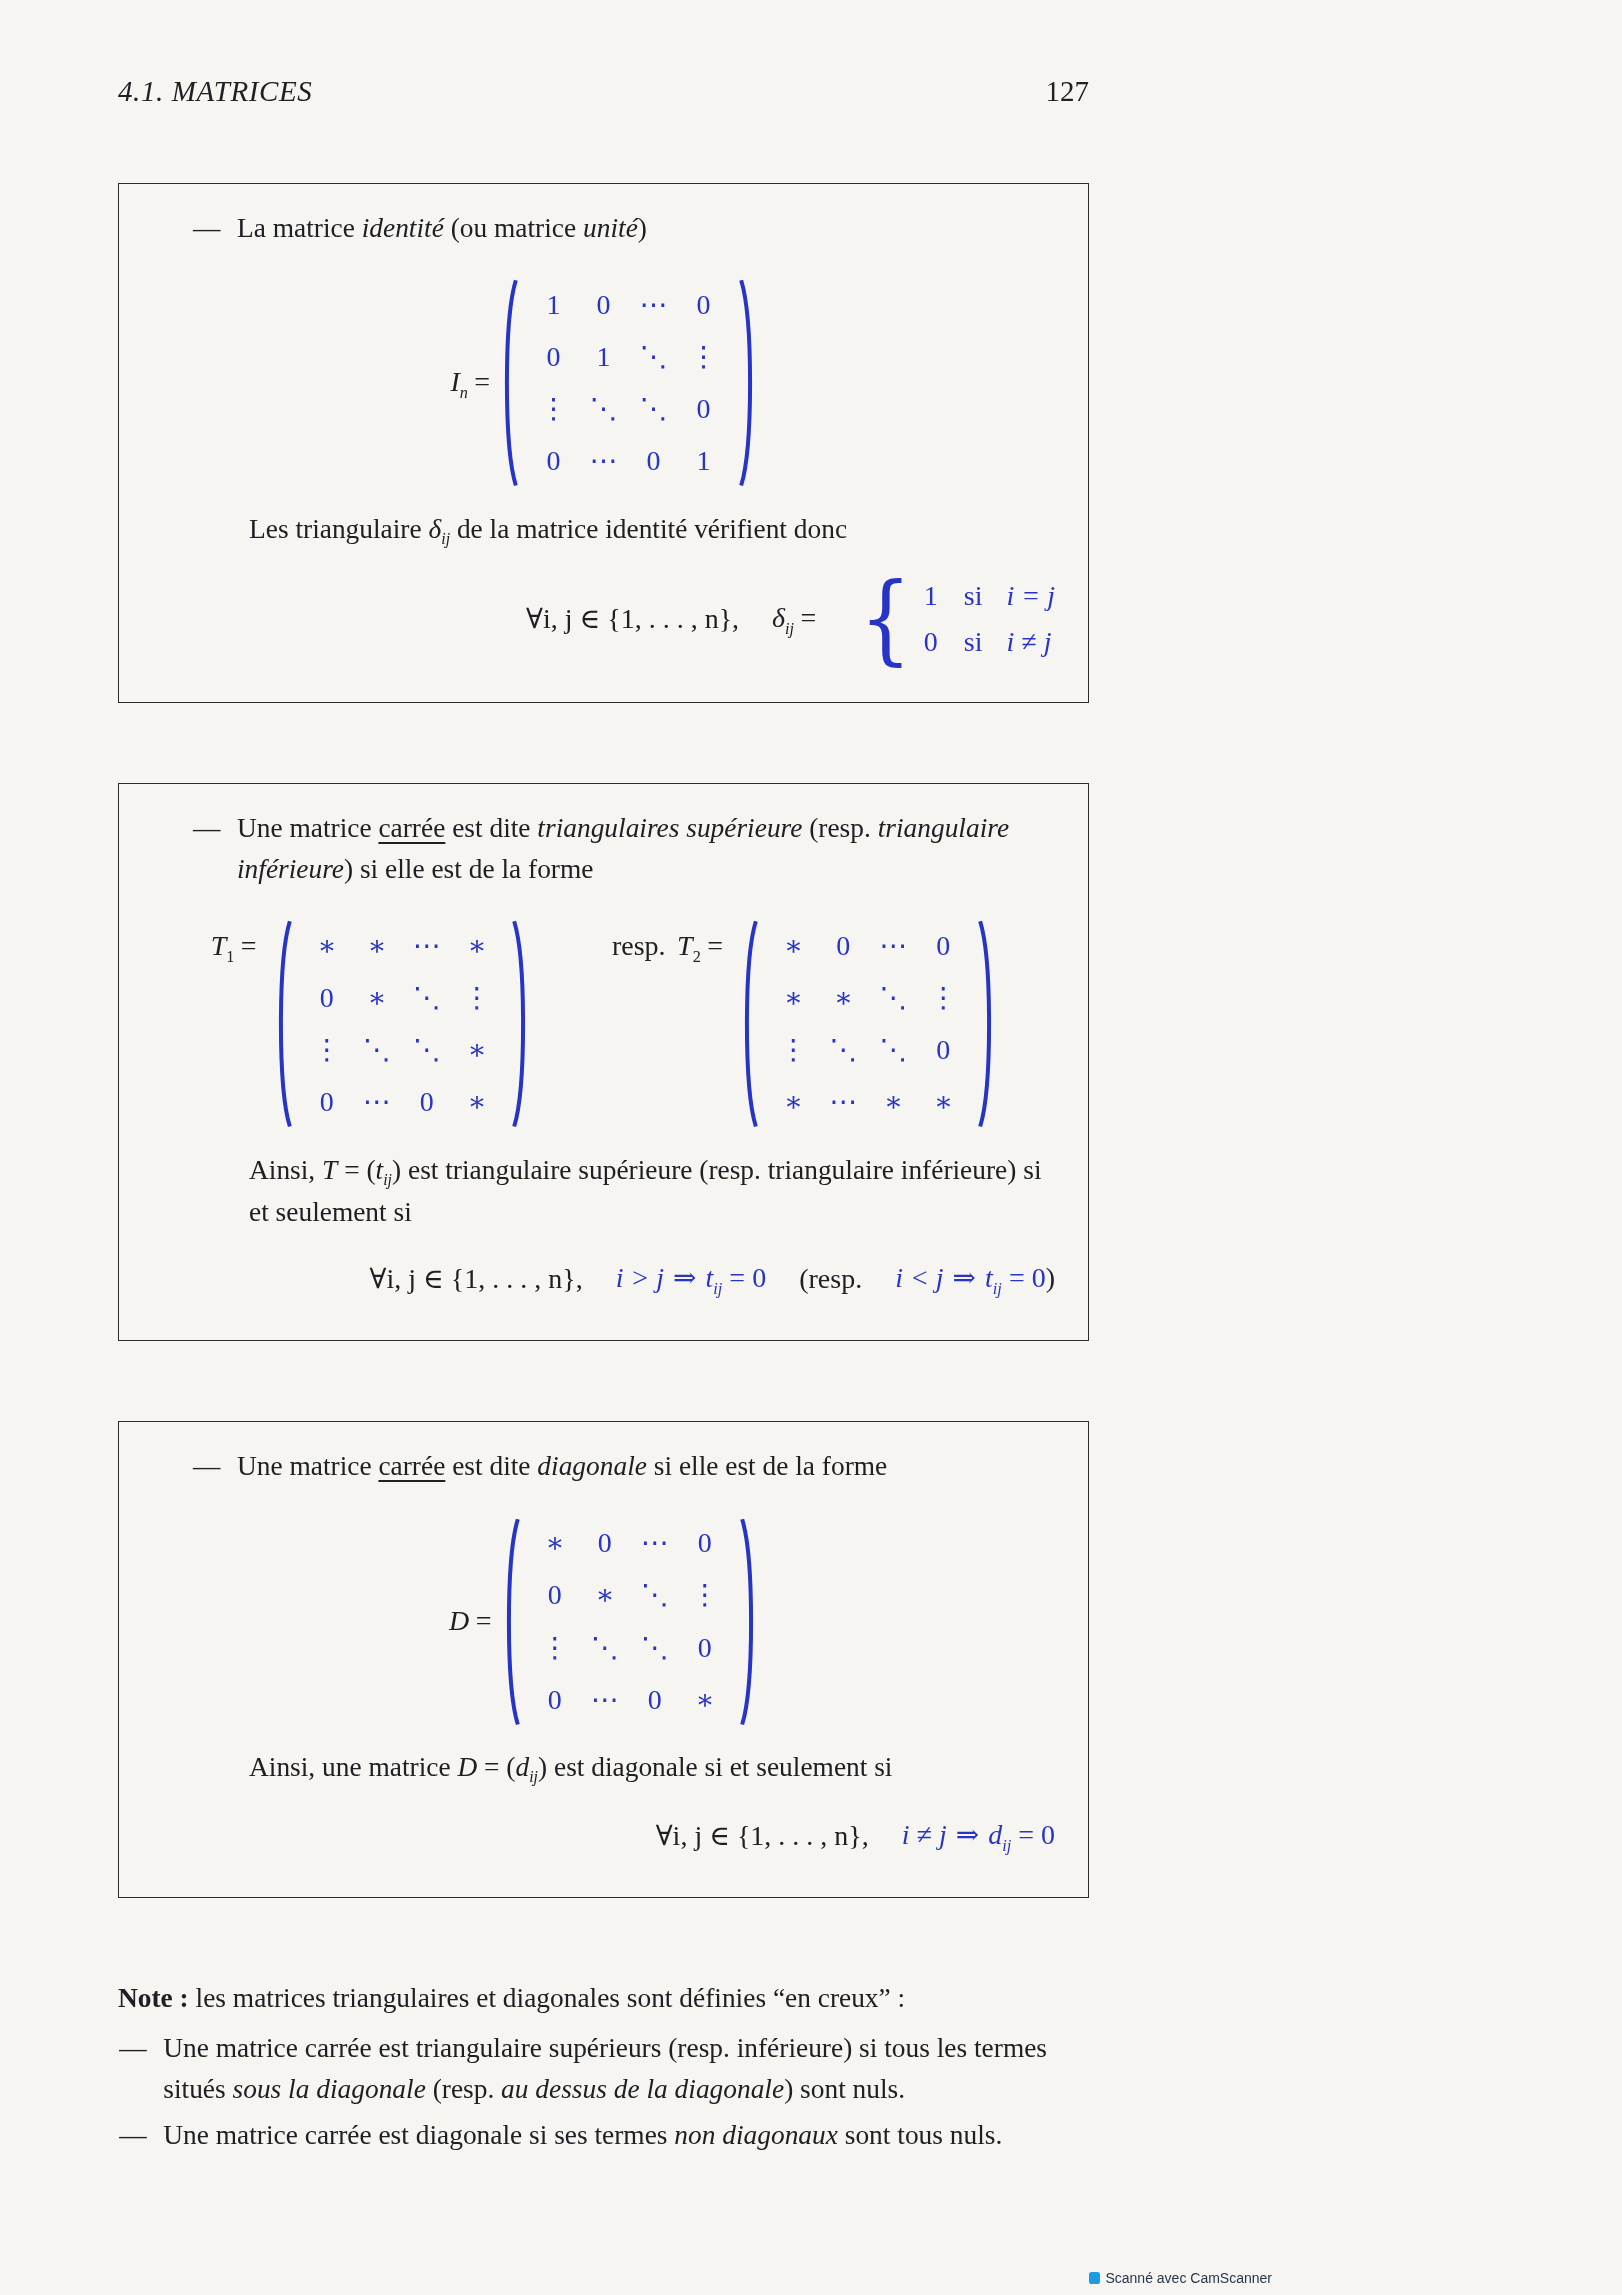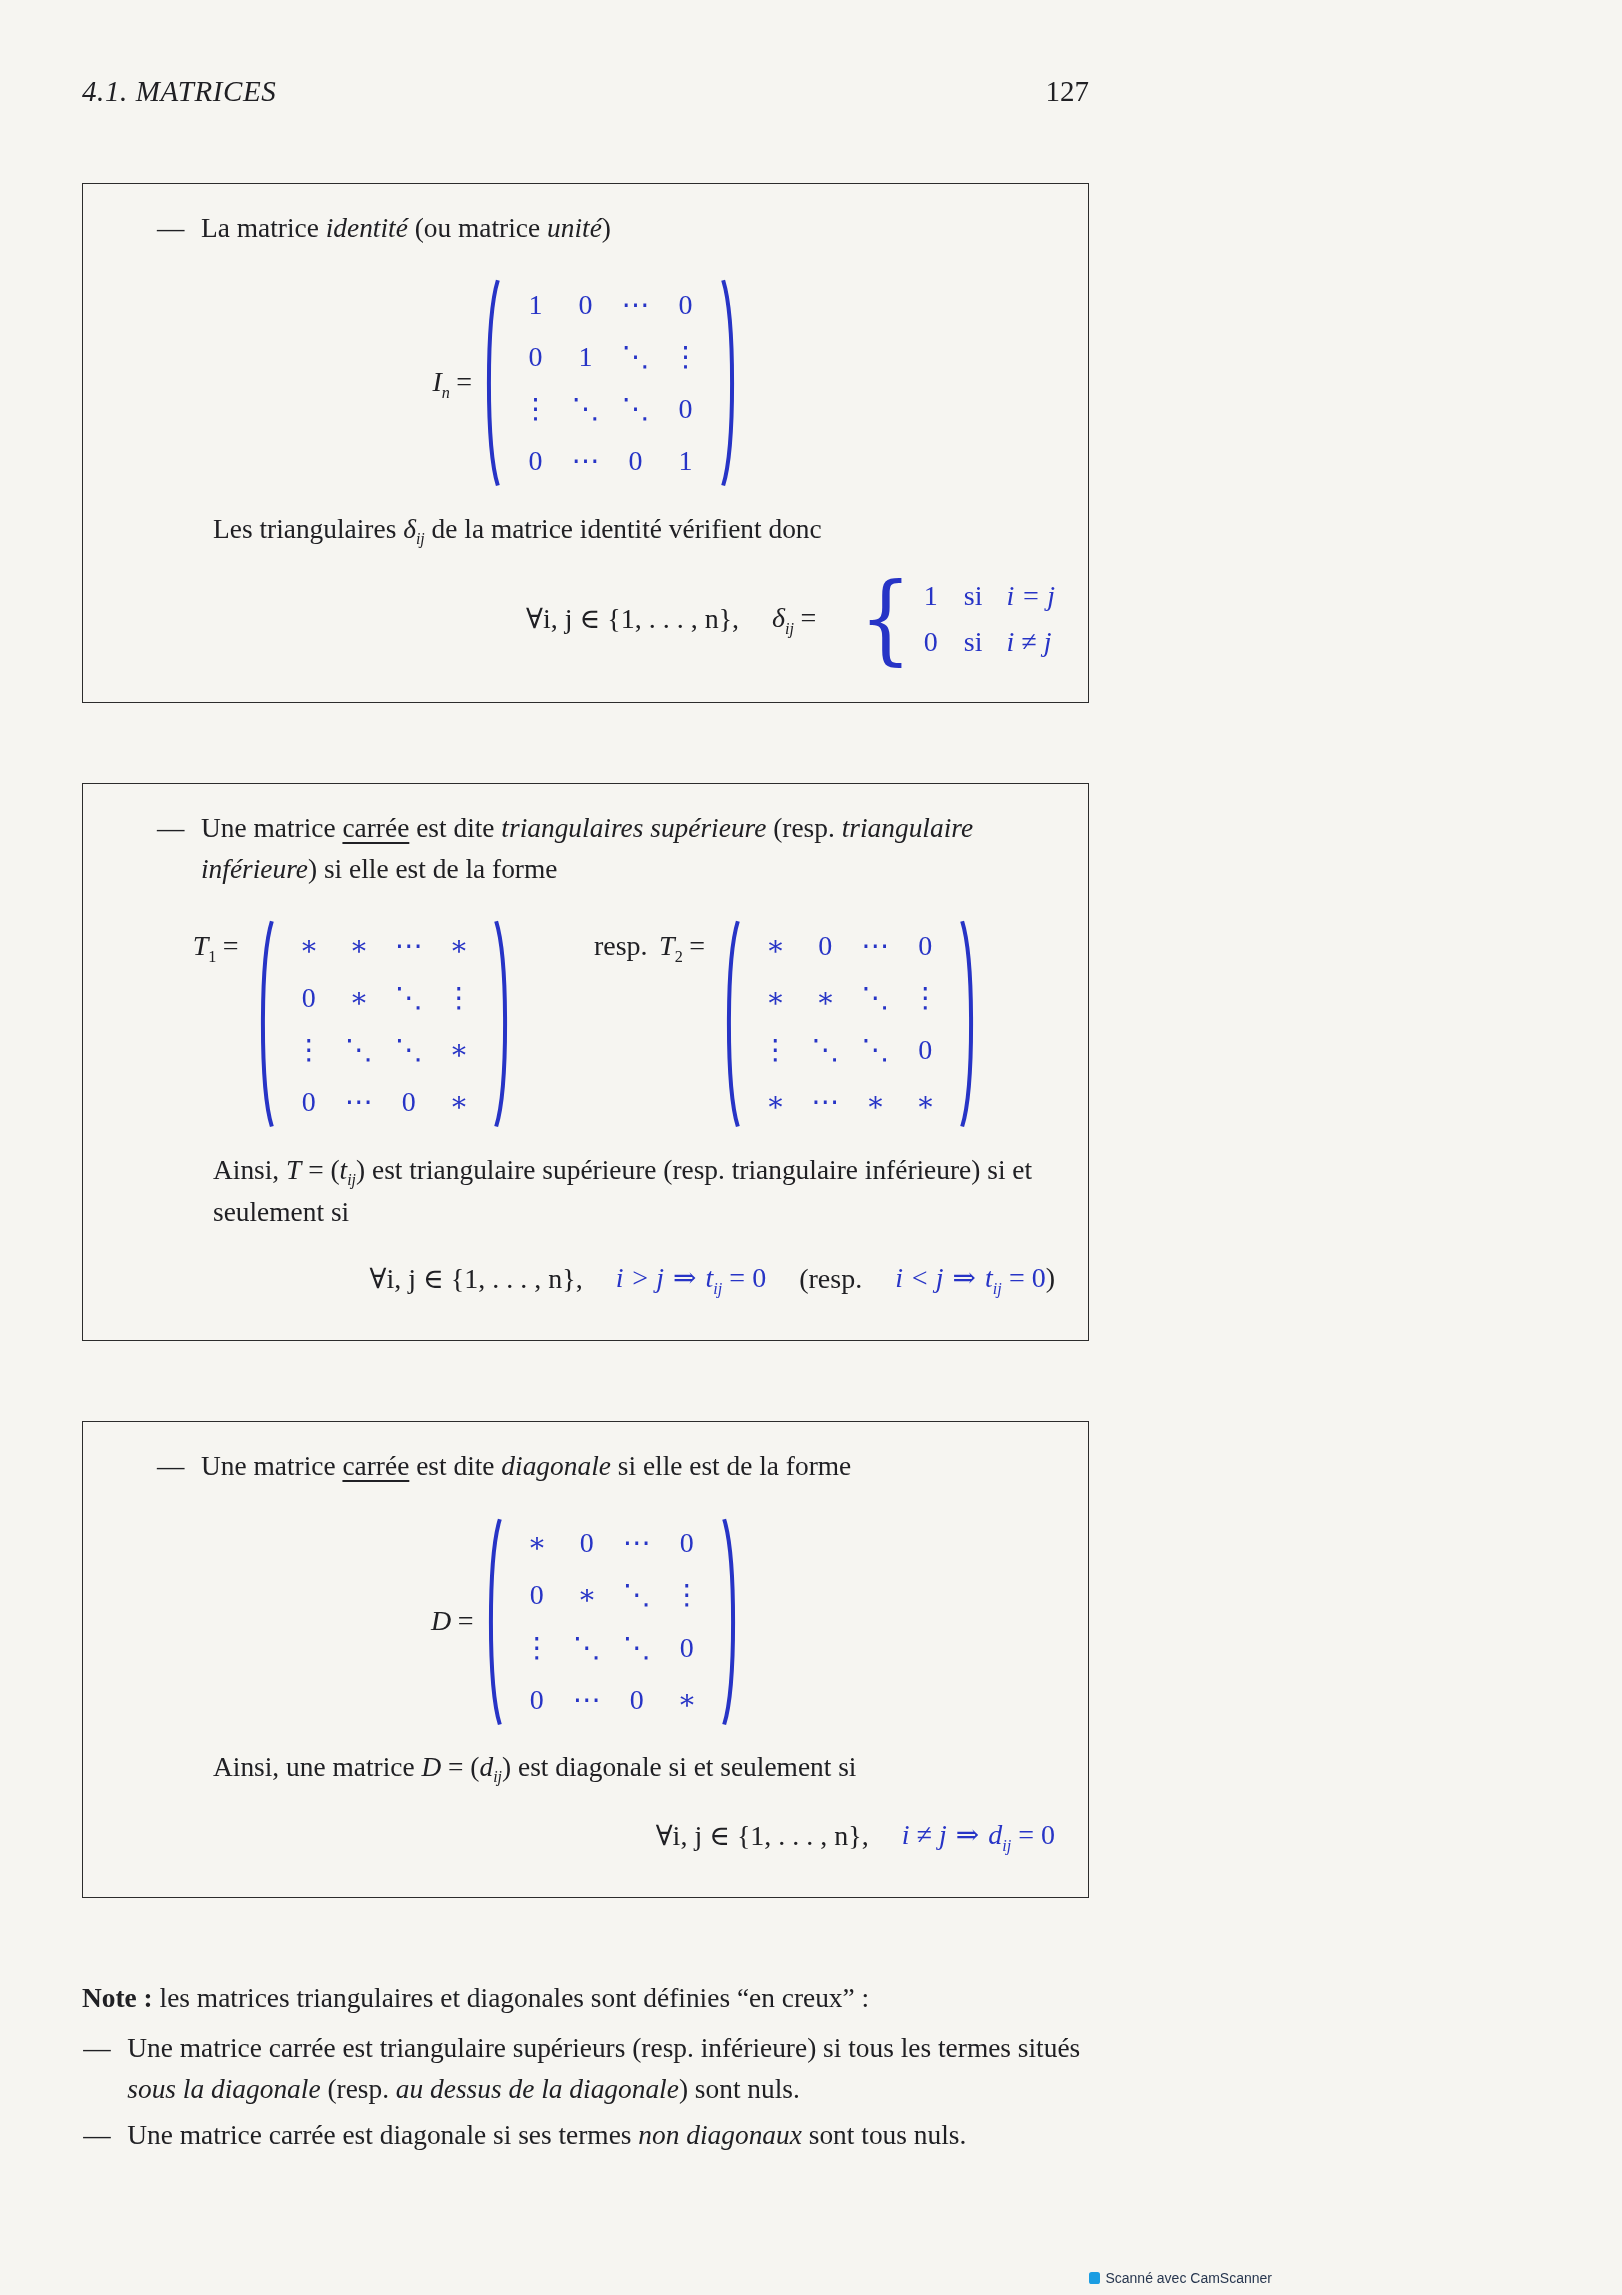--- a/index.html
+++ b/index.html
@@ -8,21 +8,21 @@
     width: 1622px;
     height: 2295px;
     background: var(--bg, #f6f5f1);
     color: var(--text, #202024);
     font-family: "Liberation Serif", "DejaVu Serif", serif;
     position: relative;
   }
   .page {
     width: 1290px;
     height: 2295px;
-    padding: 75px 201px 0 82px;
+    padding: 75px 201px 0 118px;
     position: relative;
   }
 
   
   .pagehead {
     display: flex;
     justify-content: space-between;
     align-items: baseline;
     font-size: 29px;
     margin-bottom: 75px;
@@ -169,21 +169,21 @@
           </span>
         <span class="paren pr">
             <svg viewBox="0 0 24 100" preserveAspectRatio="none">
               <path d="M4 2 C19 20 19 80 4 98" fill="none" stroke="currentColor" stroke-width="4" vector-effect="non-scaling-stroke"></path>
             </svg>
           </span>
       </span>
     </div>
 
     <p class="para">
-      <span>Les triangulaires </span><em class="mi">δ</em><sub class="mi">ij</sub><span> de la matrice identité vérifient donc</span>
+      <span>Les triangulaire </span><em class="mi">δ</em><sub class="mi">ij</sub><span> de la matrice identité vérifient donc</span>
     </p>
 
     <div class="math-display formula">
       <span class="mq">∀i, j ∈ {1, . . . , n},</span>
       <span class="mterm"><em class="mi">δ</em><sub class="mi">ij</sub><span class="eq">=</span></span>
       <span class="cases blue">
         <span class="brace">{</span>
         <span class="case-col">
           <span class="case-row">
             <span class="val">1</span>

